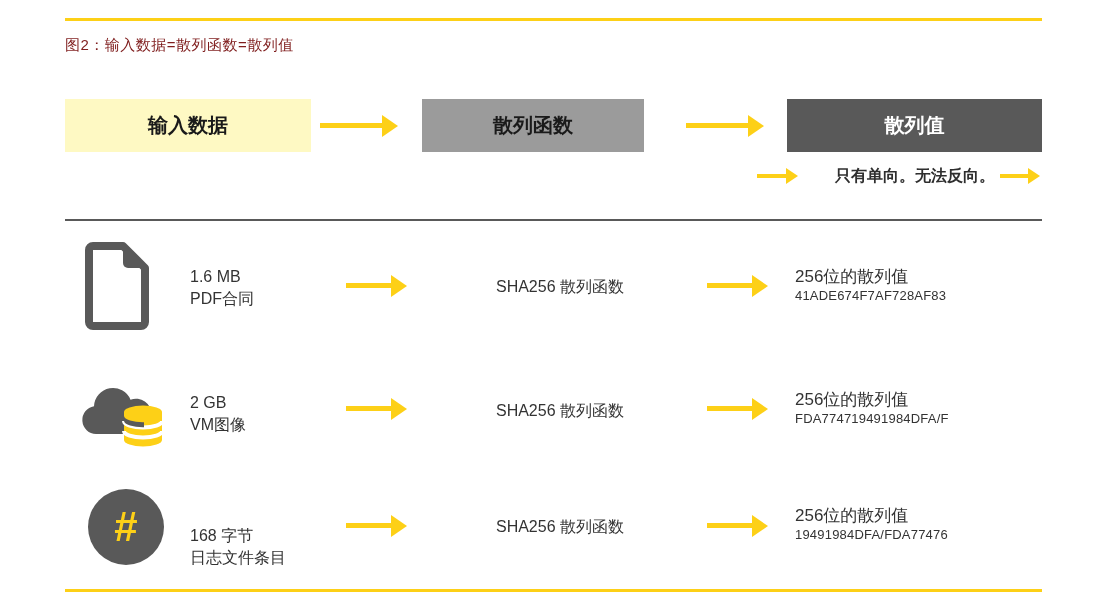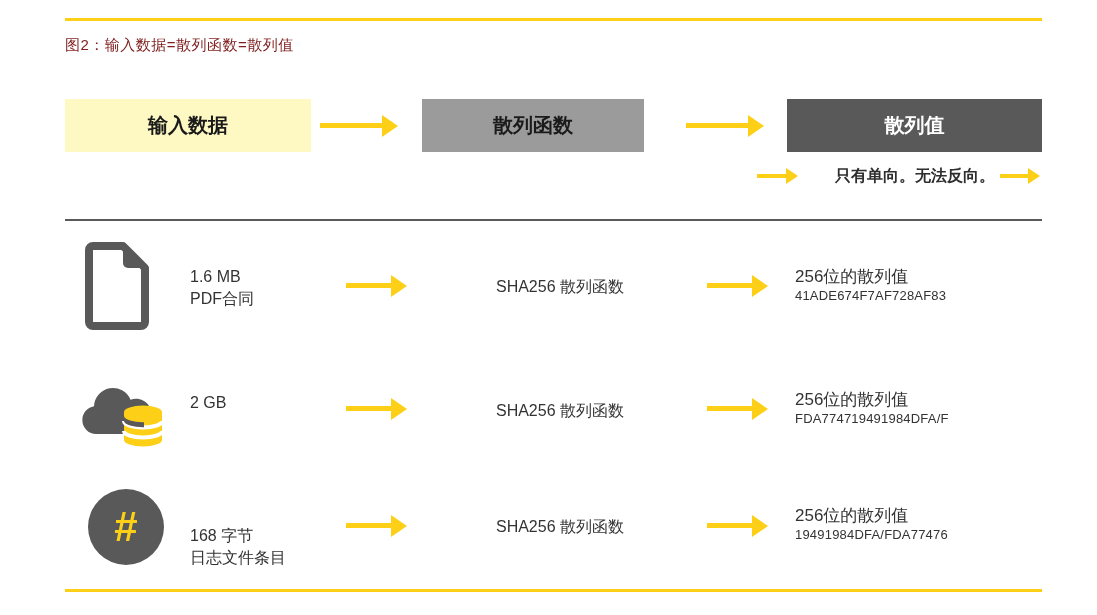--- a/index.html
+++ b/index.html
@@ -80,20 +80,21 @@
     <path d="M20 58 a14 14 0 0 1 -2 -27.8 a19 19 0 0 1 36.5 -6.5 a15.5 15.5 0 0 1 21 14.6 a10 10 0 0 1 -3.5 19.7 z" fill="#595959"></path>
     <g>
       <path d="M48 36 a19 6.5 0 0 1 38 0 v28 a19 6.5 0 0 1 -38 0 z" fill="#FDD017"></path>
       <path d="M48 45 a19 6.5 0 0 0 38 0" fill="none" stroke="#ffffff" stroke-width="4"></path>
       <path d="M48 55 a19 6.5 0 0 0 38 0" fill="none" stroke="#ffffff" stroke-width="4"></path>
       <path d="M48 45 a19 6.5 0 0 0 20 6.3 l0 -5 a19 6.5 0 0 1 -20 -6.3 z" fill="#595959"></path>
     </g>
   </svg>
   <div class="row-label" style="top:392px;">
     <div>2 GB</div>
+    <div>VM图像</div>
   </div>
   <div class="arrow" style="left:346px;top:406px;width:45px;"></div>
   <div class="func-text" style="top:401px;">SHA256 散列函数</div>
   <div class="arrow" style="left:707px;top:406px;width:45px;"></div>
   <div class="hash-block" style="top:389px;">
     <div class="hash-title">256位的散列值</div>
     <div class="hash-value">FDA774719491984DFA/F</div>
   </div>
 
   <div class="hash-circle">

